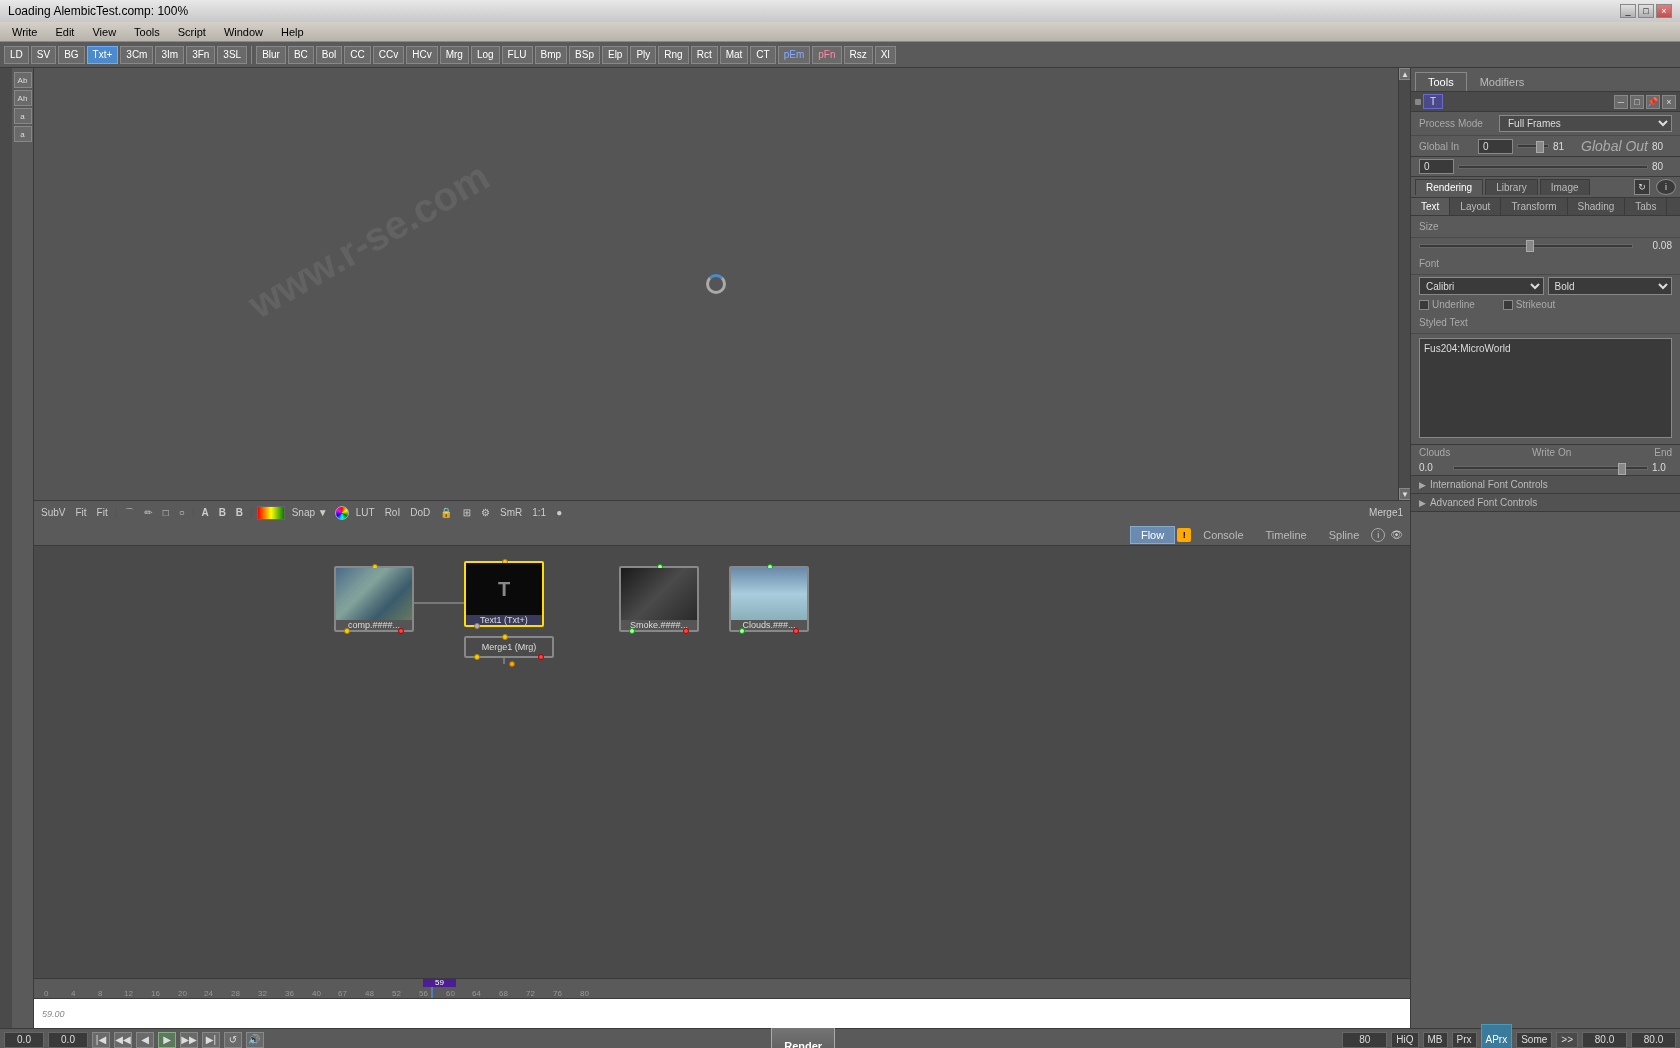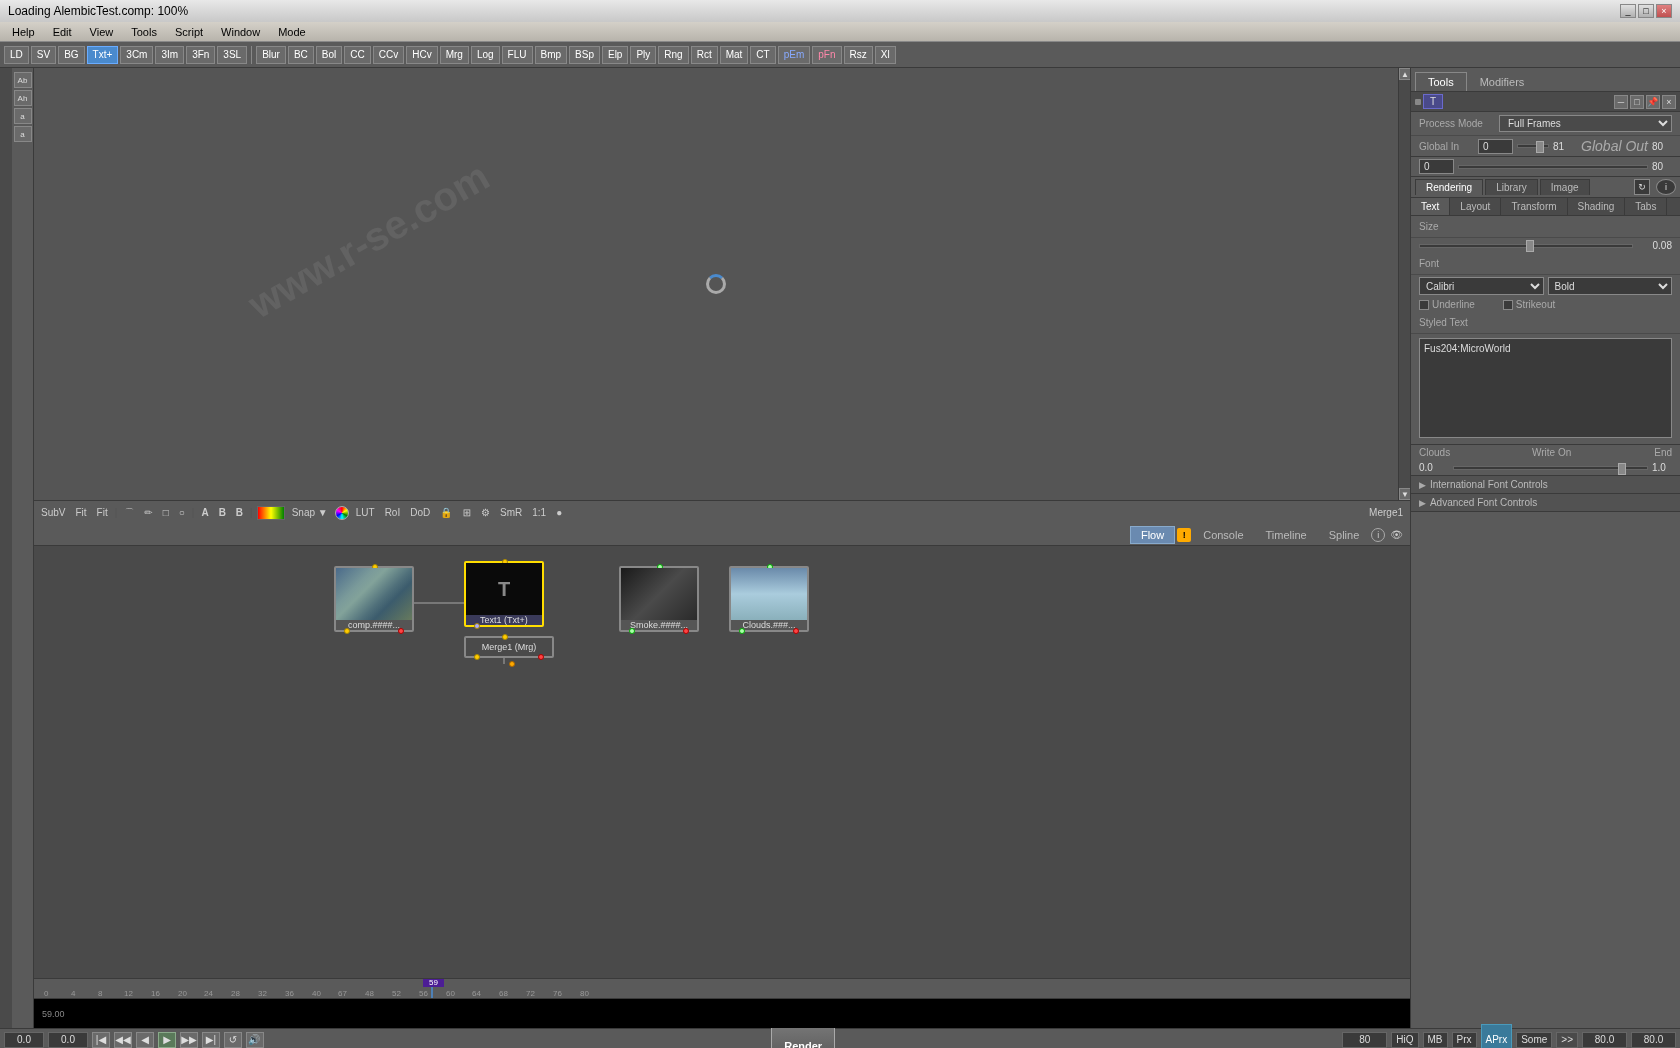--- a/index.html
+++ b/index.html
@@ -587,27 +587,27 @@
 <div id="title-bar">
   <span>Loading AlembicTest.comp: 100%</span>
   <div id="title-bar-controls">
     <div class="title-btn">_</div>
     <div class="title-btn">□</div>
     <div class="title-btn" style="background: linear-gradient(to bottom, #e08080, #c05050); color:#fff;">×</div>
   </div>
 </div>
 
 <div id="menu-bar">
-  <div class="menu-item">Help</div>
+  <div class="menu-item">Write</div>
   <div class="menu-item">Edit</div>
   <div class="menu-item">View</div>
   <div class="menu-item">Tools</div>
   <div class="menu-item">Script</div>
   <div class="menu-item">Window</div>
-  <div class="menu-item">Mode</div>
+  <div class="menu-item">Help</div>
 </div>
 
 <div id="toolbar">
   <div class="tool-btn">LD</div>
   <div class="tool-btn">SV</div>
   <div class="tool-btn">BG</div>
   <div class="tool-btn active">Txt+</div>
   <div class="tool-btn">3Cm</div>
   <div class="tool-btn">3Im</div>
   <div class="tool-btn">3Fn</div>
@@ -783,24 +783,24 @@
           <span class="ruler-tick" style="left:358px;">52</span>
           <span class="ruler-tick" style="left:385px;">56</span>
           <span class="ruler-tick" style="left:412px;">60</span>
           <span class="ruler-tick" style="left:438px;">64</span>
           <span class="ruler-tick" style="left:465px;">68</span>
           <span class="ruler-tick" style="left:492px;">72</span>
           <span class="ruler-tick" style="left:519px;">76</span>
           <span class="ruler-tick" style="left:546px;">80</span>
 
           <div style="position:absolute; left:397px; top:0; bottom:0; width:2px; background:#4a8acd; opacity:0.8;"></div>
-          <div style="position:absolute; left:389px; top:0; background:#4c1d95; color:#fff; font-size:8px; padding:0 6px;">59</div>
+          <div style="position:absolute; left:389px; top:0; background:#4c1d95; color:#fff; font-size:8px; padding:0 12px;">59</div>
         </div>
       </div>
-      <div style="height:30px; background:#000000; display:flex; align-items:center; padding: 0 8px; gap:4px;">
+      <div style="height:30px; background:#ffffff; display:flex; align-items:center; padding: 0 8px; gap:4px;font-style:italic;">
         <div style="color:#888; font-size:9px;">59.00</div>
       </div>
     </div>
 
   </div>
 
   <div id="right-panel">
 
     <div id="right-top-tabs">
       <div class="rt-tab active">Tools</div>

